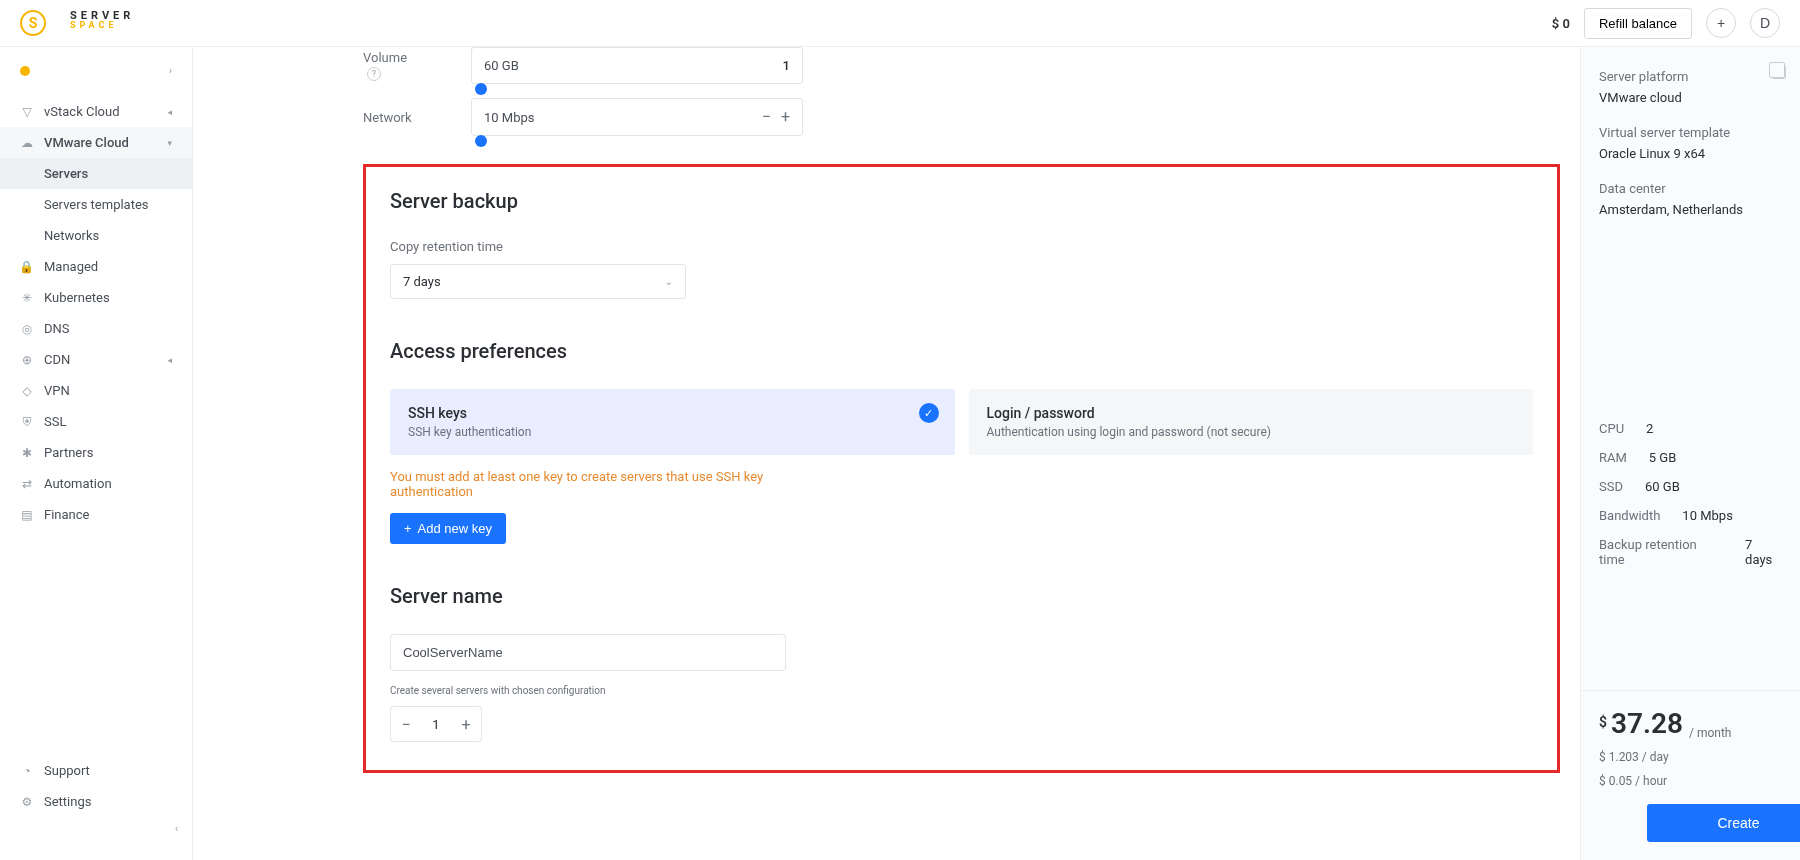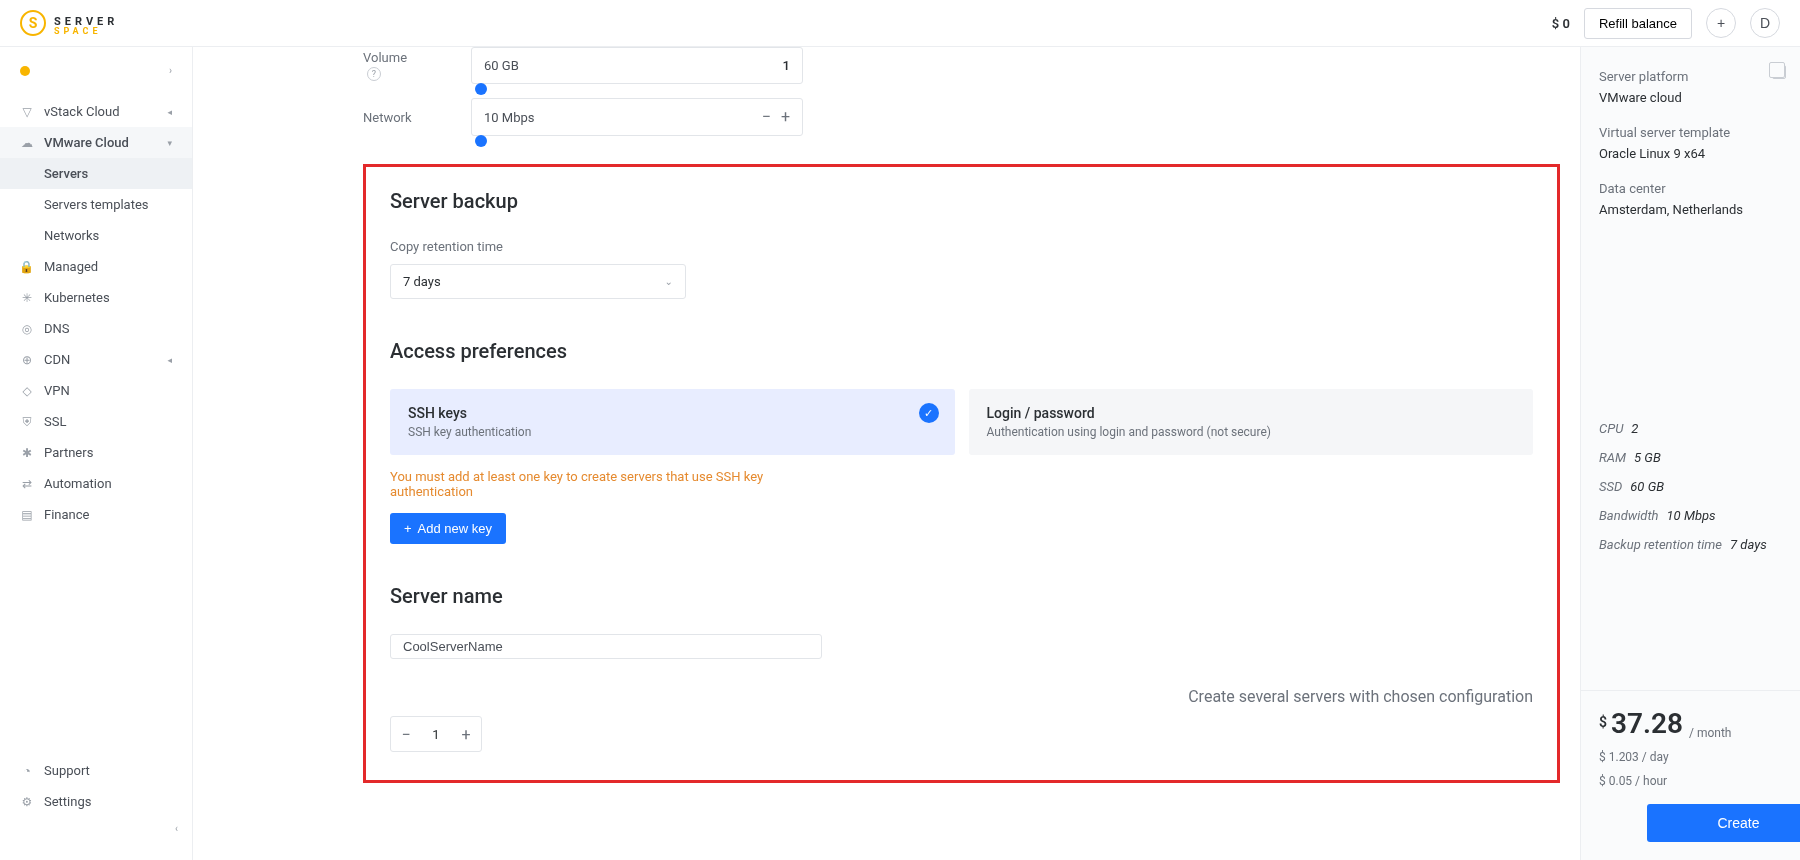--- a/index.html
+++ b/index.html
@@ -1,21 +1,21 @@
 <!DOCTYPE html>
 <html><head>
 <meta charset="utf-8">
 <style>
   * { box-sizing: border-box; margin:0; padding:0; }
   html, body { height:100%; font-family: -apple-system, BlinkMacSystemFont, "Segoe UI", Roboto, Arial, sans-serif; font-size:14px; color:#2b2f33; background:#fafbfc; }
   body { display:flex; flex-direction:column; }
 
   
   .topbar { height:47px; background:#fff; border-bottom:1px solid #eceef1; display:flex; align-items:center; padding:0 20px; flex-shrink:0; }
-  .logo { display:flex; align-items:flex-end; gap:8px; }
+  .logo { display:flex; align-items:flex-start; gap:24px; }
   .logo-mark { width:26px; height:26px; border:2px solid #f8b500; border-radius:50%; position:relative; }
   .logo-mark::after { content:"S"; position:absolute; top:50%; left:50%; transform:translate(-50%,-50%); font-weight:700; color:#f8b500; font-size:14px; }
   .logo-text { line-height:1; }
   .logo-top { font-weight:700; letter-spacing:4px; font-size:11px; color:#2b2f33; }
   .logo-bot { font-weight:700; letter-spacing:4px; font-size:9px; color:#f8b500; }
   .top-spacer { flex:1; }
   .topbar-right { display:flex; align-items:center; gap:14px; }
   .balance { font-weight:600; font-size:13px; }
   .btn-outline { border:1px solid #d6d9df; background:#fff; border-radius:3px; padding:7px 14px; font-size:13px; cursor:pointer; }
   .circ-btn { width:30px; height:30px; border:1px solid #d6d9df; border-radius:50%; background:#fff; display:flex; align-items:center; justify-content:center; font-size:14px; color:#4a4f57; cursor:pointer; }
@@ -61,35 +61,35 @@
   .access-row { display:flex; gap:14px; margin-top:14px; }
   .access-card { flex:1; padding:16px 18px; border-radius:3px; position:relative; cursor:pointer; }
   .access-card.selected { background:#e8edff; }
   .access-card.unselected { background:#f5f6f8; }
   .access-title { font-size:14px; font-weight:500; color:#2b2f33; }
   .access-sub { font-size:12px; color:#6c727b; margin-top:4px; }
   .check-badge { position:absolute; right:16px; top:14px; width:20px; height:20px; border-radius:50%; background:#1a73ff; color:#fff; display:flex; align-items:center; justify-content:center; font-size:11px; }
   .warn { font-size:13px; color:#e58a2f; margin-top:14px; max-width:420px; }
   .btn-primary { background:#1a73ff; color:#fff; border:none; border-radius:3px; padding:8px 14px; font-size:13px; cursor:pointer; display:inline-flex; align-items:center; gap:6px; margin-top:14px; }
 
-  .text-input { width:432px; border:1px solid #e2e5e9; border-radius:3px; padding:4px 12px; font-size:13px; color:#4a4f57; }
-
-  .count-note { font-size:16px; color:#6c727b; margin-top:28px;text-align:right; }
+  .text-input { width:396px; border:1px solid #e2e5e9; border-radius:3px; padding:10px 12px; font-size:13px; color:#4a4f57; }
+
+  .count-note { font-size:10px; color:#6c727b; margin-top:14px; }
   .stepper { display:inline-flex; border:1px solid #e2e5e9; border-radius:3px; margin-top:10px; }
   .stepper .sbtn { width:30px; height:34px; display:flex; align-items:center; justify-content:center; cursor:pointer; color:#6c727b; font-size:16px; }
   .stepper .sval { width:30px; display:flex; align-items:center; justify-content:center; border-left:1px solid transparent; border-right:1px solid transparent; font-size:13px; }
 
   
   .summary { width:220px; border-left:1px solid #eceef1; background:#fafbfc; display:flex; flex-direction:column; }
   .summary-body { padding:22px 18px 10px 18px; flex:1; position:relative; }
   .slabel { font-size:13px; color:#6c727b; }
   .sval-t { font-size:13px; color:#2b2f33; margin-top:6px; margin-bottom:20px; }
   .copy-ic { position:absolute; top:18px; right:14px; width:14px; height:14px; border:1px solid #c9cdd3; border-radius:2px; cursor:pointer; }
   .copy-ic::after { content:""; position:absolute; width:14px; height:14px; border:1px solid #c9cdd3; border-radius:2px; top:-4px; left:-4px; background:#fafbfc; }
-  .spec-row { display:flex; gap:8px; font-size:13px; margin:14px 0;font-style:italic; }
+  .spec-row { display:flex; gap:22px; font-size:13px; margin:14px 0; }
   .spec-row .k { color:#6c727b; }
   .spec-row .v { color:#2b2f33; }
   .summary-foot { border-top:1px solid #eceef1; padding:16px 18px 18px 18px; }
   .price-big { font-size:28px; font-weight:600; color:#2b2f33; display:flex; align-items:flex-end; gap:4px; }
   .price-big .cur { font-size:14px; position:relative; top:-10px; }
   .price-big .per { font-size:12px; color:#6c727b; font-weight:400; margin-left:2px;text-align:center; }
   .price-small { font-size:12px; color:#6c727b; margin-top:10px; }
   .btn-create { margin-top:16px; width:100%; background:#1a73ff; color:#fff; border:none; border-radius:3px; padding:11px 0; font-size:14px; cursor:pointer;margin-left:48px; }
 
   

